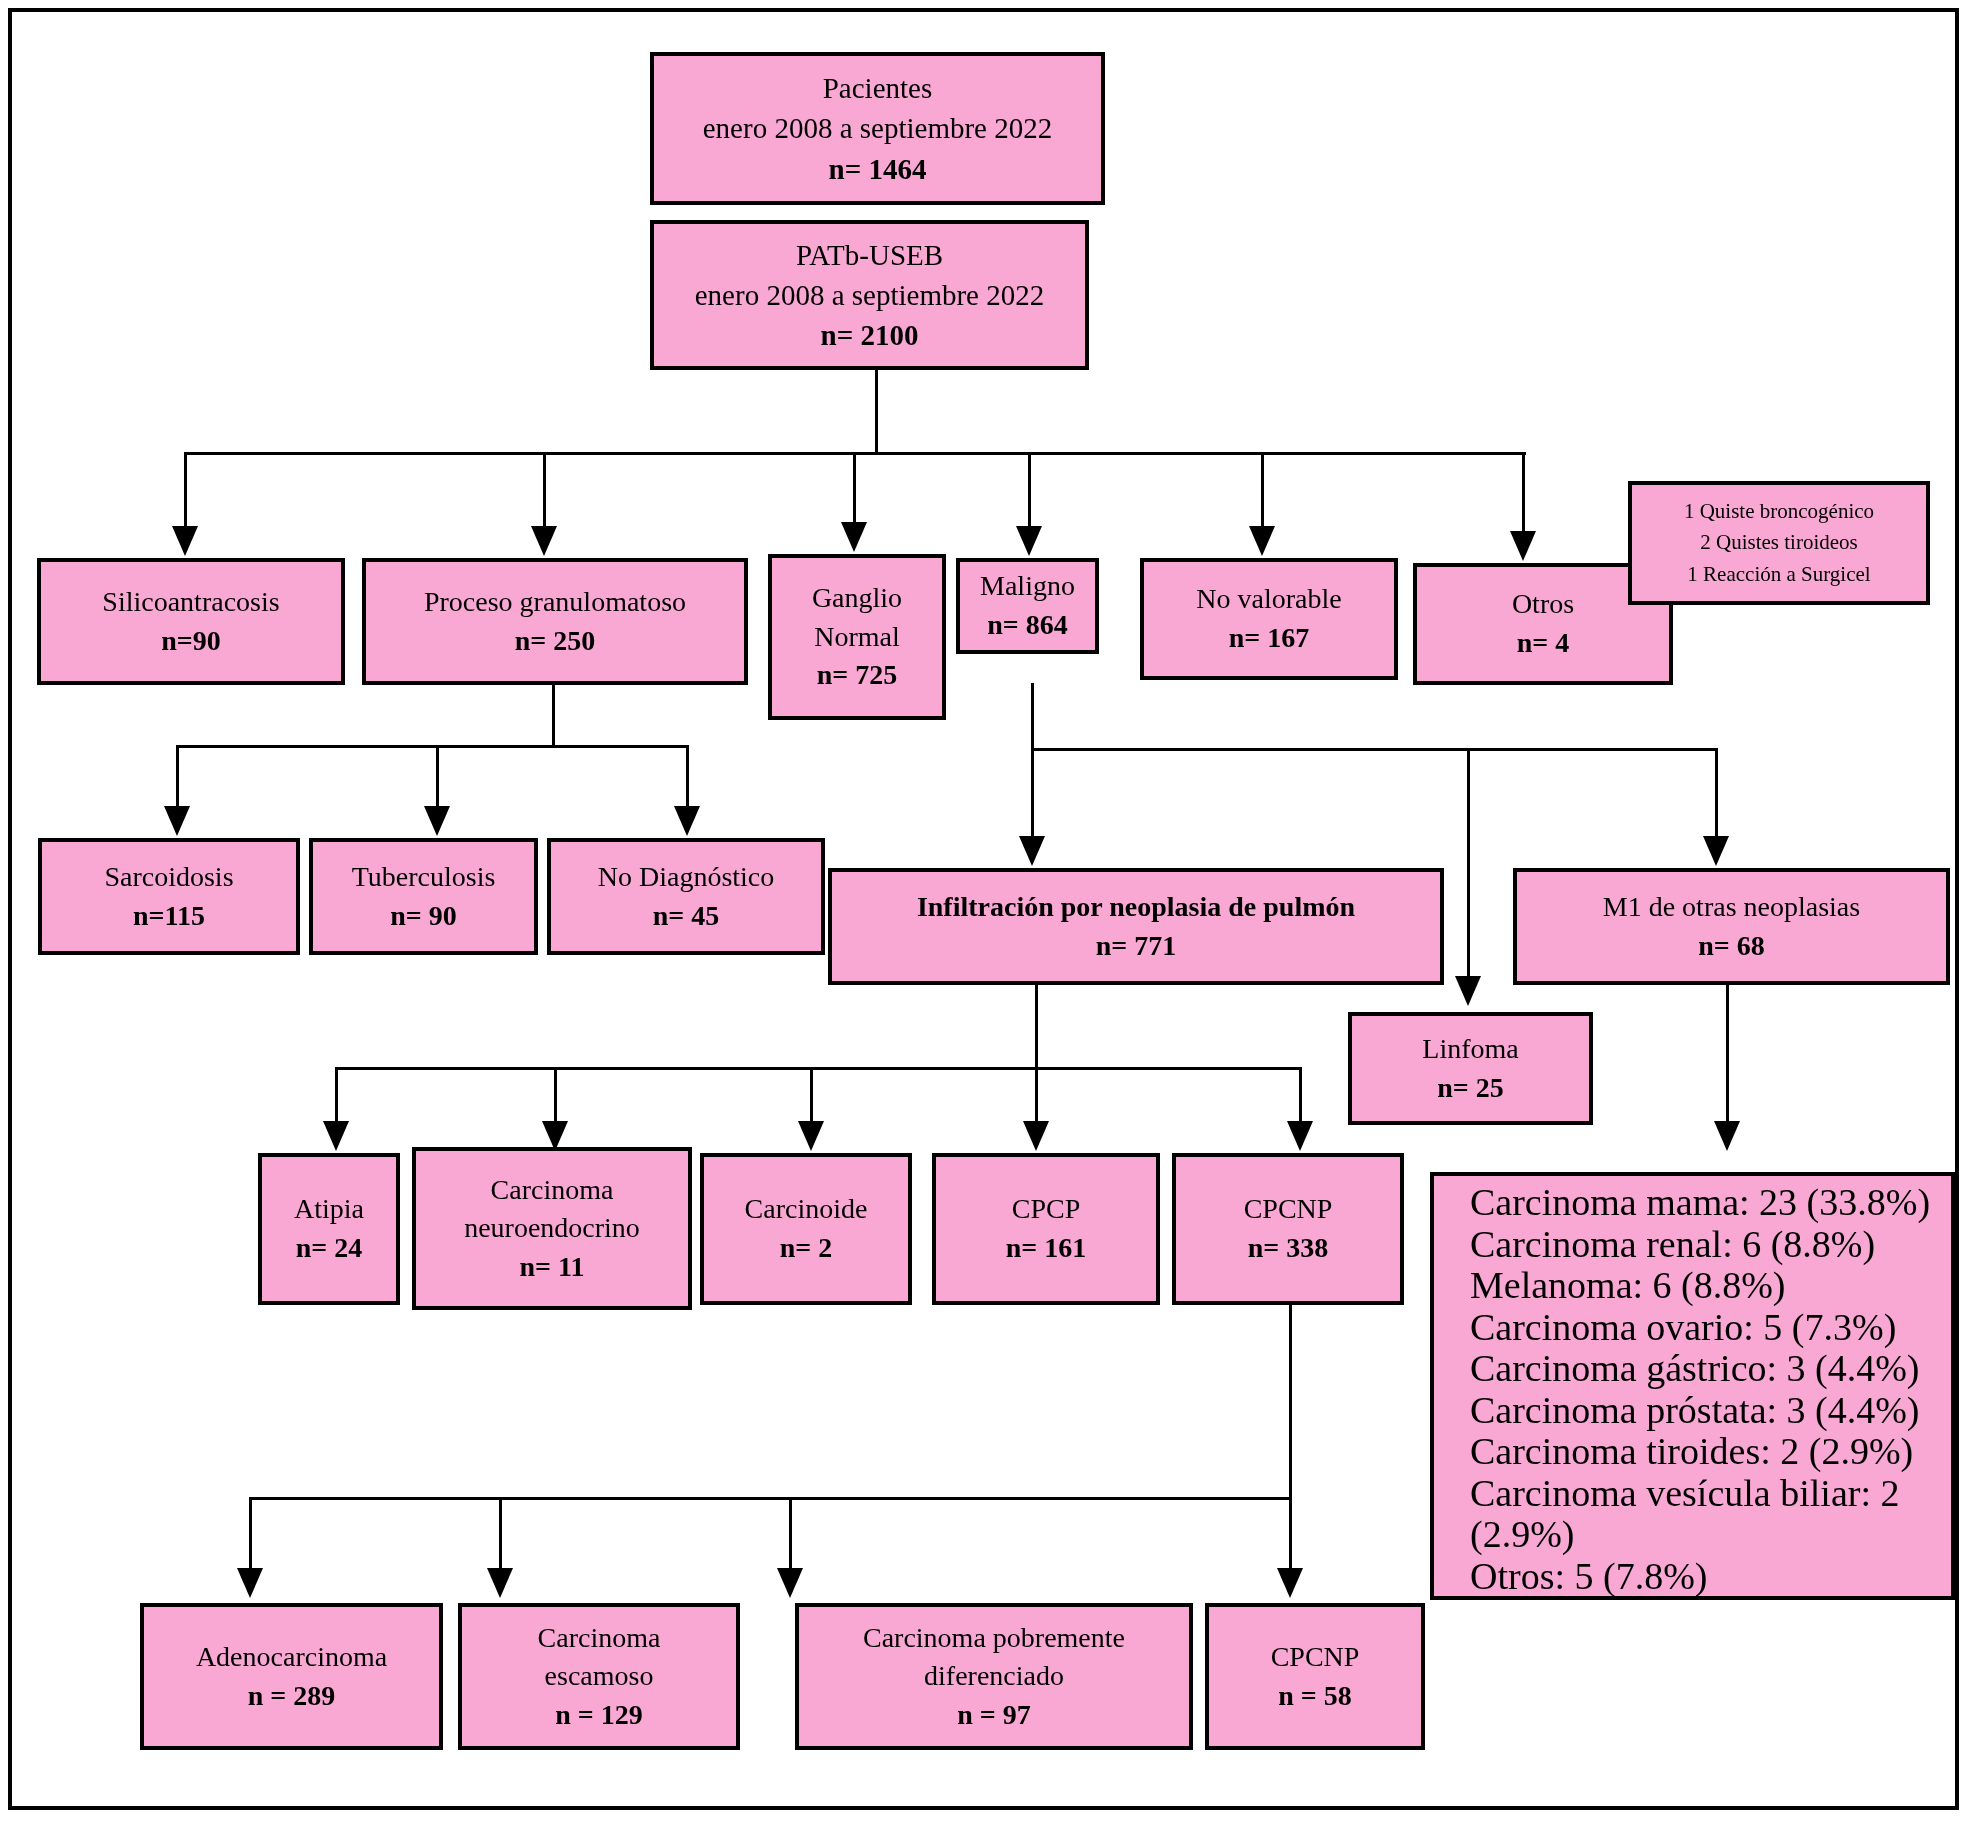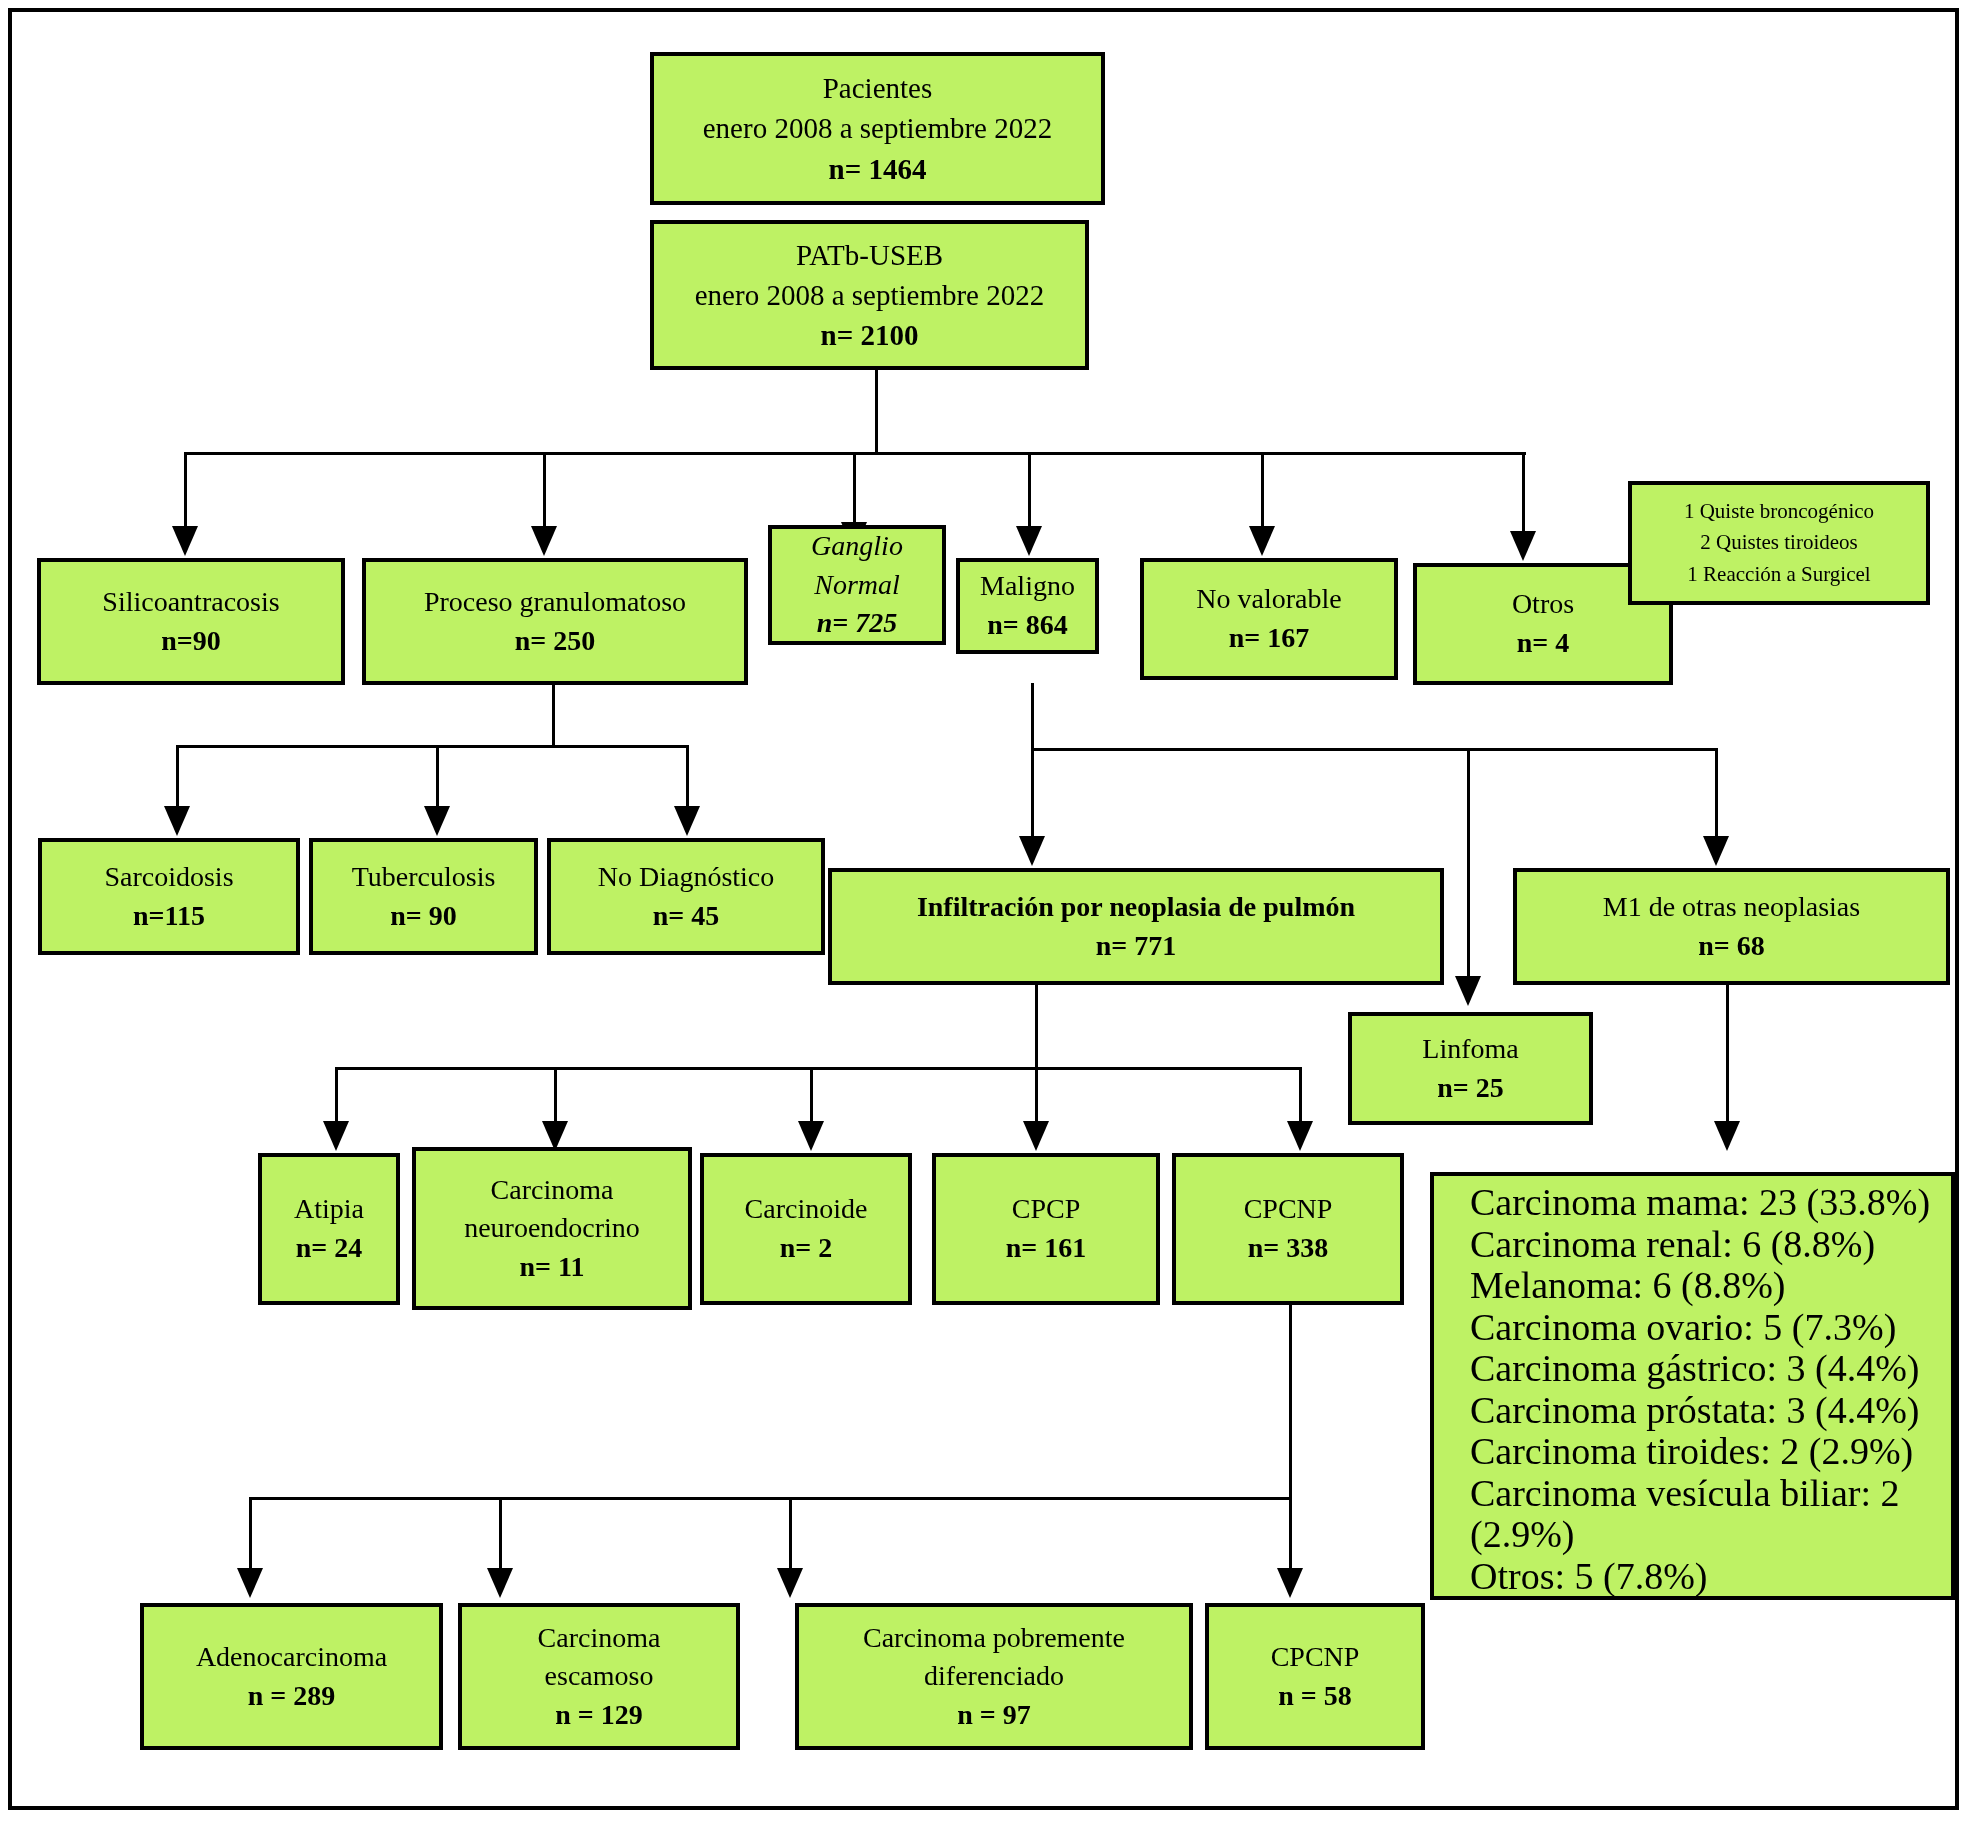--- a/index.html
+++ b/index.html
@@ -2,21 +2,21 @@
 <html><head>
 <meta charset="utf-8">
 <style>
   html,body{margin:0;padding:0;background:#ffffff;}
   #canvas{
     position:relative;width:1975px;height:1826px;background:#ffffff;
     font-family:"Liberation Serif","DejaVu Serif",serif;color:#000;overflow:hidden;
   }
   #frame{position:absolute;left:8px;top:8px;width:1951px;height:1802px;border:4px solid #000;box-sizing:border-box;}
   .box{
-    position:absolute;background:#bef264;border:4px solid #000;box-sizing:border-box;
+    position:absolute;background:#f9a8d4;border:4px solid #000;box-sizing:border-box;
     display:flex;flex-direction:column;justify-content:center;align-items:center;
     text-align:center;font-size:28px;line-height:1.38;z-index:2;
   }
   .bold{font-weight:bold;}
   .big{font-size:29px;}
   .small{font-size:21px;line-height:1.5;}
   .list{
     justify-content:flex-start;align-items:flex-start;text-align:left;
     padding:6px 8px 6px 36px;font-size:38px;line-height:41.5px;margin-top:19px;
   }
@@ -43,21 +43,21 @@
         <div class="ln bold">n= 2100</div>
       </div>
       <div class="box" style="left: 37px; top: 558px; width: 308px; height: 127px;">
         <div class="ln">Silicoantracosis</div>
         <div class="ln bold">n=90</div>
       </div>
       <div class="box" style="left: 362px; top: 558px; width: 386px; height: 127px;">
         <div class="ln">Proceso granulomatoso</div>
         <div class="ln bold">n= 250</div>
       </div>
-      <div class="box" style="left: 768px; top: 525px; width: 178px; height: 120px; font-style: italic;">
+      <div class="box" style="left: 768px; top: 554px; width: 178px; height: 166px;">
         <div class="ln">Ganglio</div>
         <div class="ln">Normal</div>
         <div class="ln bold">n= 725</div>
       </div>
       <div class="box" style="left: 956px; top: 558px; width: 143px; height: 96px;">
         <div class="ln">Maligno</div>
         <div class="ln bold">n= 864</div>
       </div>
       <div class="box" style="left: 1140px; top: 558px; width: 258px; height: 122px;">
         <div class="ln">No valorable</div>

